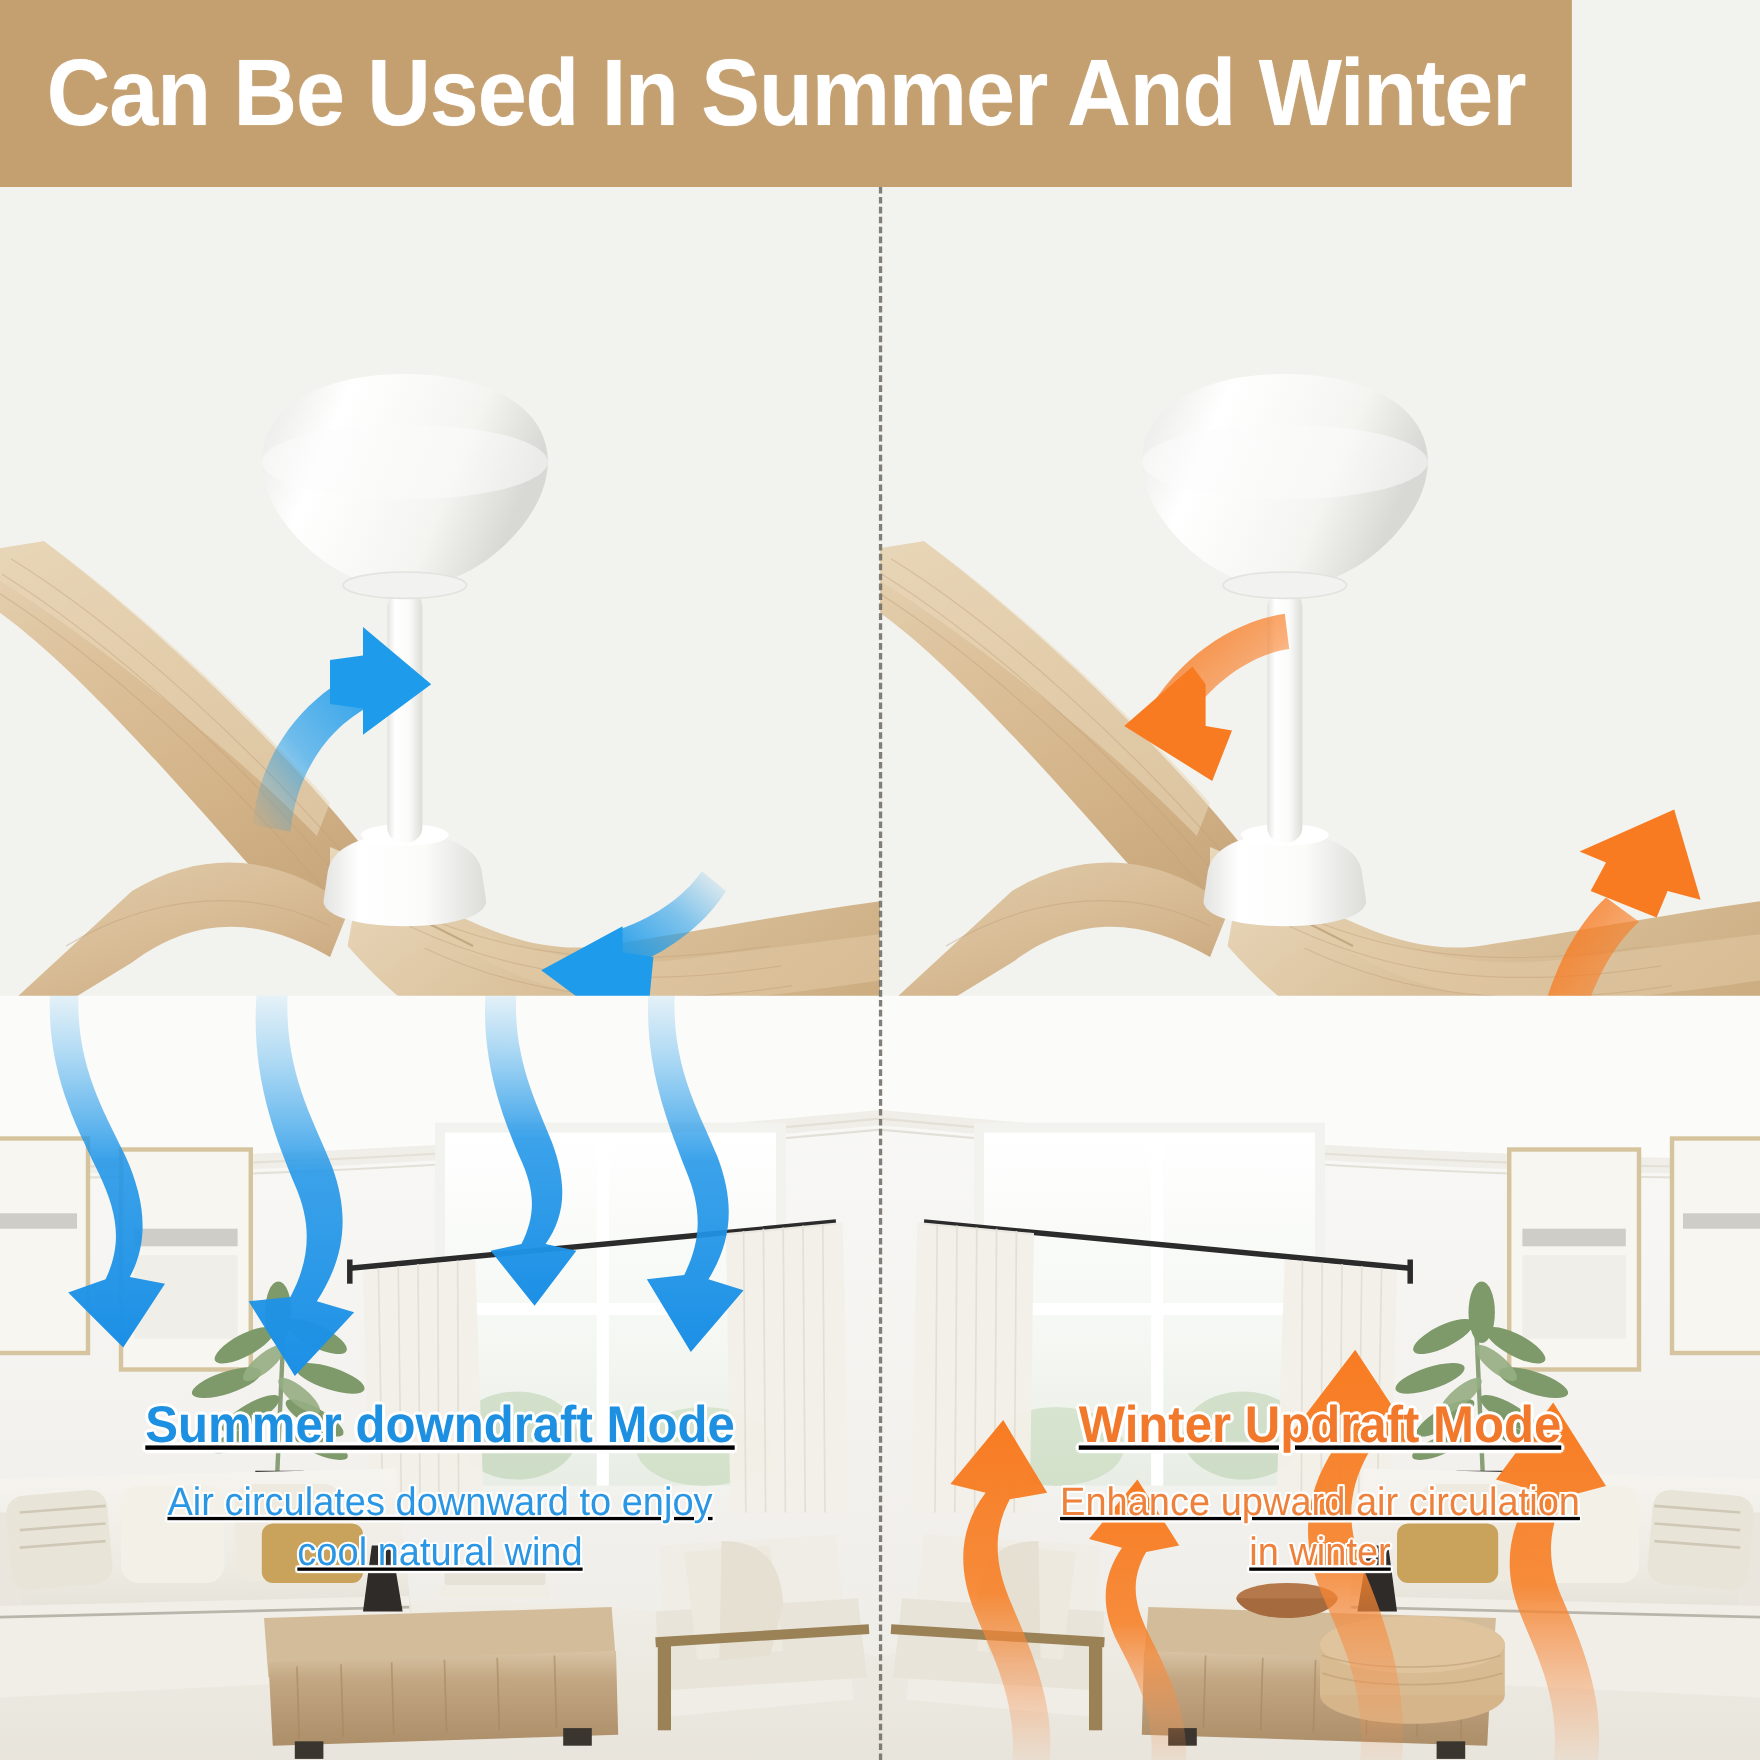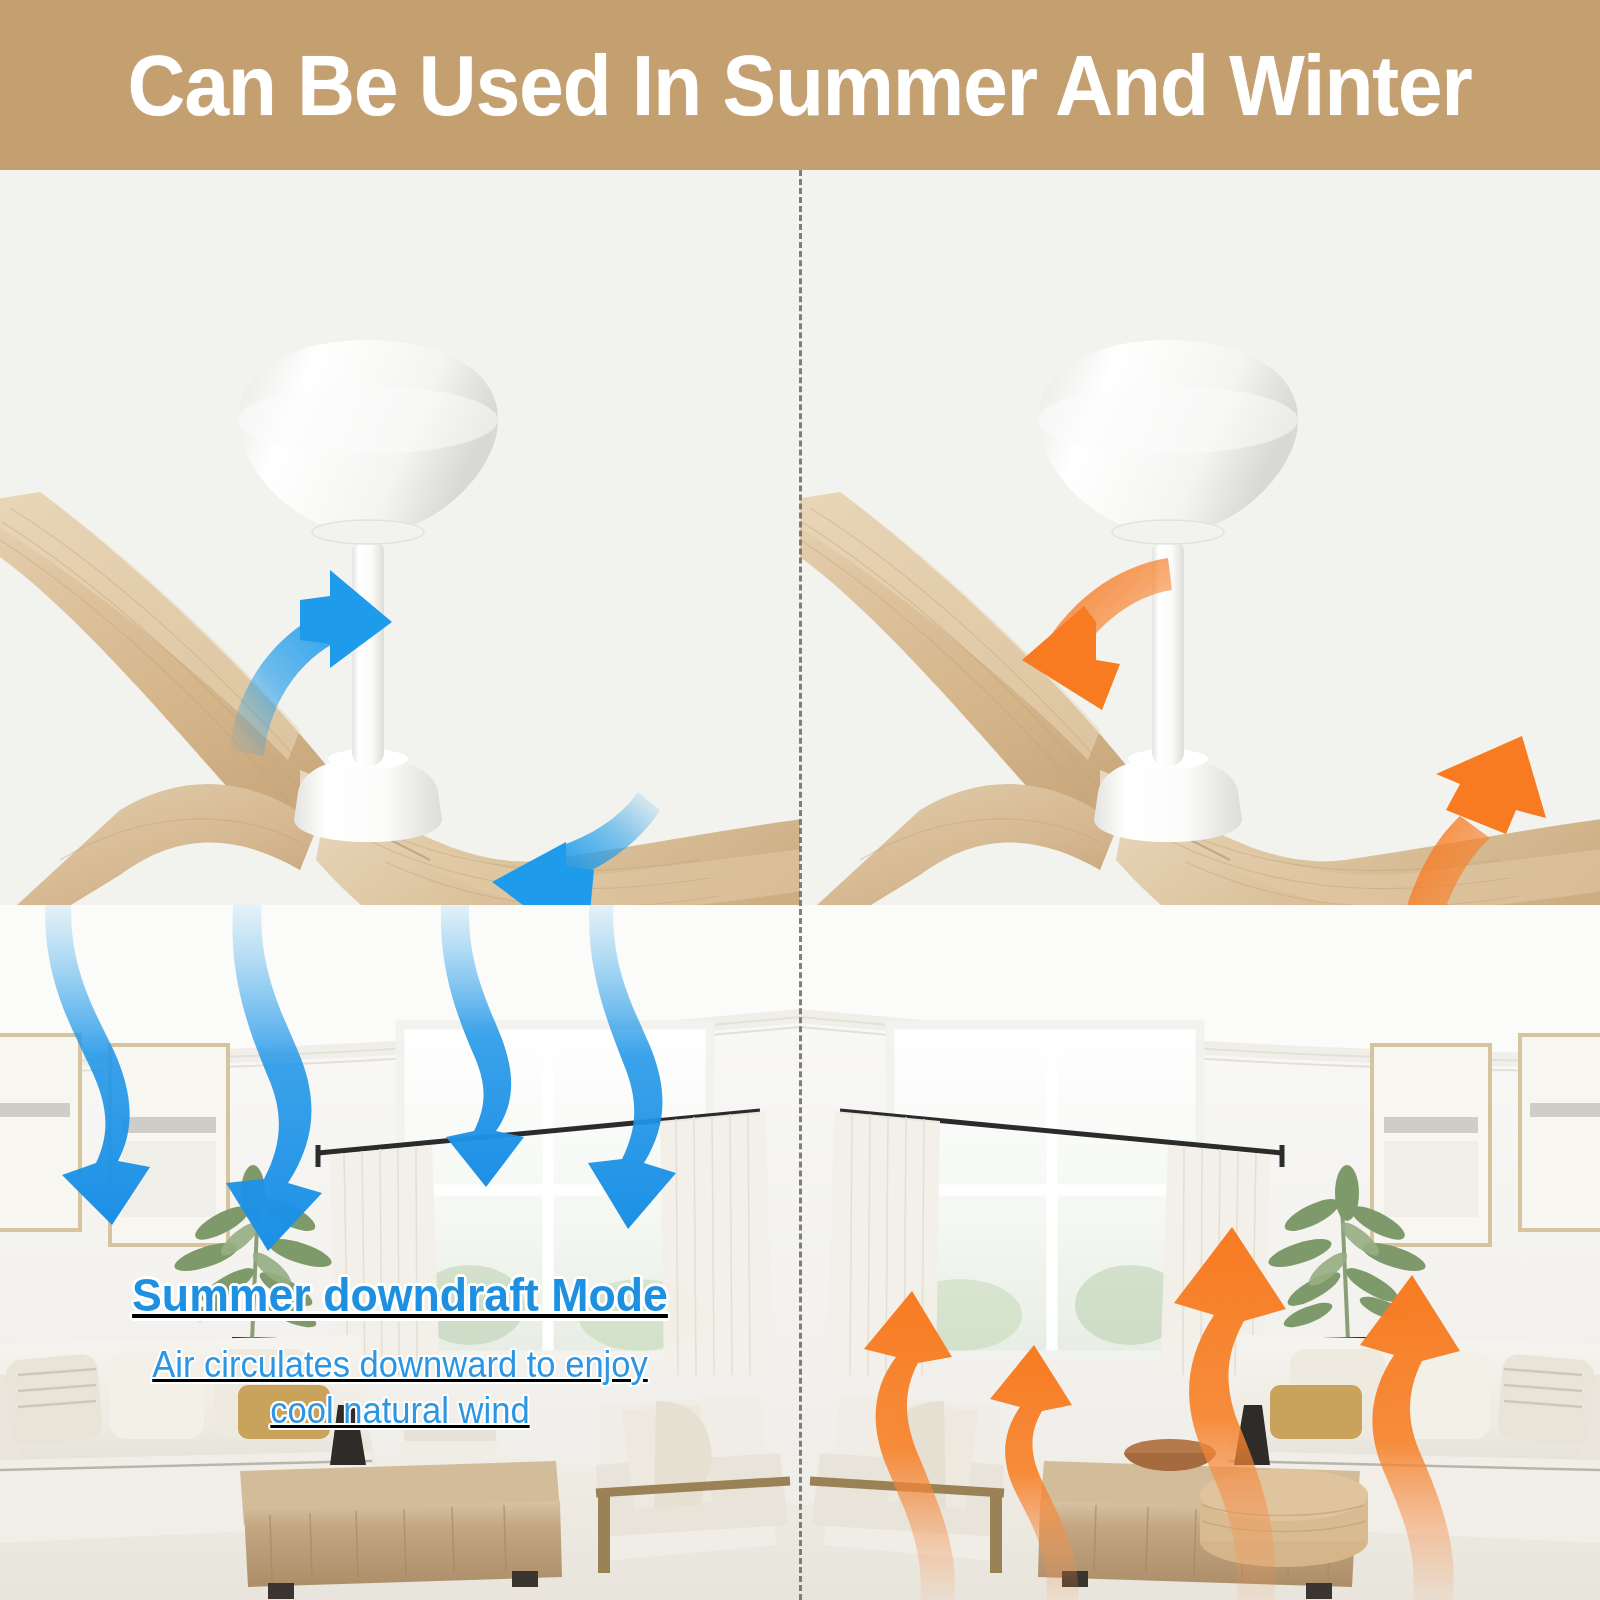--- a/index.html
+++ b/index.html
@@ -5,21 +5,21 @@
   * { margin:0; padding:0; box-sizing:border-box; }
   html,body { width:1600px; height:1600px; overflow:hidden; }
   body {
     font-family: "Liberation Sans", sans-serif;
     background:#F2F2EE;
     position:relative;
   }
 
   
   #header-banner{
-    position:absolute; left:0; top:0; width:1600px; height:170px;
+    position:absolute; left:0; top:0; width:1429px; height:170px;
     background:#C4A071;
     display:flex; align-items:center; justify-content:center;
   }
   #header-title{
     color:#FFFFFF;
     font-size:86px;
     font-weight:bold;
     letter-spacing:-1px;
     font-family:"Liberation Sans","DejaVu Sans",sans-serif;
     transform:scaleX(0.93);
@@ -572,16 +572,21 @@
           <path d="M 436,700 C 444,628 416,580 400,540 C 382,494 386,452 414,410
                    L 374,398 L 432,322 L 486,404 L 444,416 C 424,452 424,484 440,522
                    C 458,566 482,628 474,700 Z" fill="url(#orArr)"></path>
           <path d="M 612,700 C 620,640 596,598 582,562 C 566,522 570,486 594,450
                    L 560,440 L 612,370 L 660,446 L 622,456 C 606,488 606,518 622,552
                    C 640,594 660,644 652,700 Z" fill="url(#orArr)"></path>
         </g>
       </svg>
     </div>
 
+    <div class="caption-block" id="caption-winter">
+      <div class="mode-title orange">Winter Updraft Mode</div>
+      <div class="mode-desc orange">Enhance upward air circulation</div>
+      <div class="mode-desc orange" style="margin-top:2px">in winter</div>
+    </div>
   </div>
 </div>
 
 <div id="center-divider"></div>
 
 </body></html>

